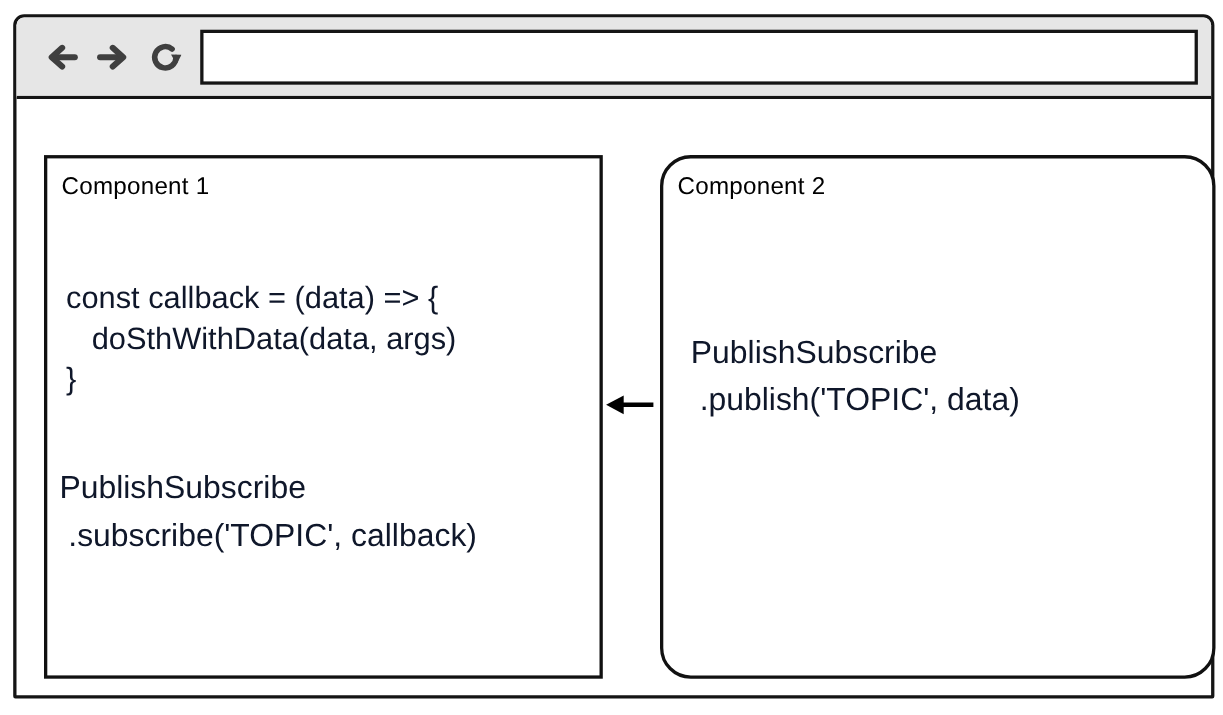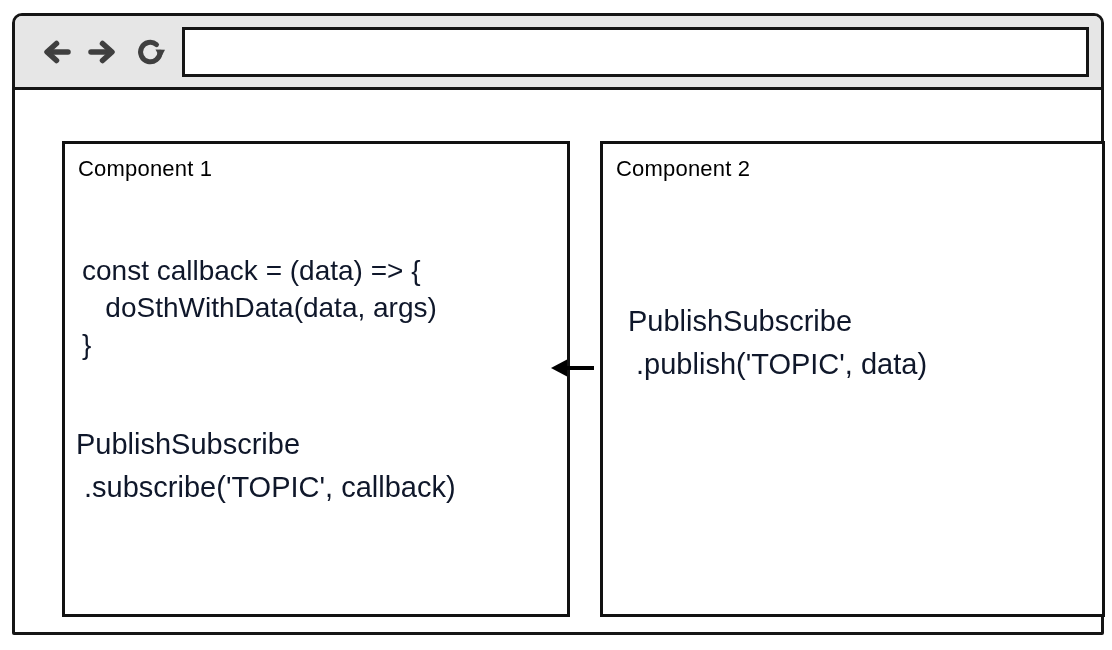--- a/index.html
+++ b/index.html
@@ -57,24 +57,23 @@
     font-size: 24px;
     padding: 0 10px;
     outline: none;
   }
   
   .comp-box {
     position: absolute;
     box-sizing: border-box;
     border: 3px solid #111111;
     background: #ffffff;
-    margin-left: 22px;
   }
   #comp1 { left: 25px;  top: 125px; width: 508px; height: 476px; }
-  #comp2 { left: 563px; top: 125px; width: 505px; height: 476px; }
+  #comp2 { left: 585px; top: 125px; width: 505px; height: 476px; border-radius: 28px; }
   .comp-title {
     position: absolute;
     left: 13px;
     top: 12px;
     font-size: 22px;
     color: #000000;
     letter-spacing: 0.2px;
   }
   .code {
     position: absolute;

